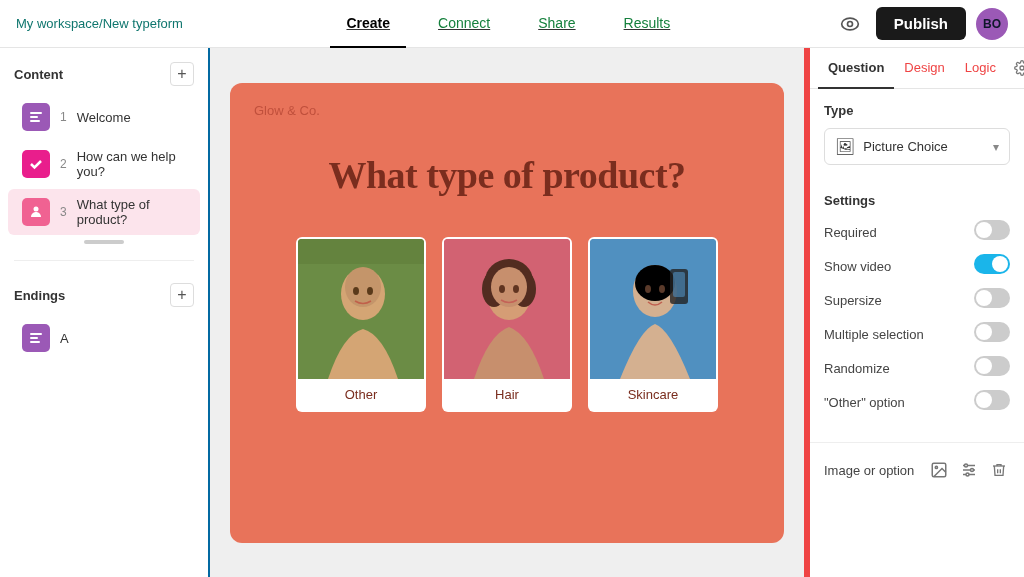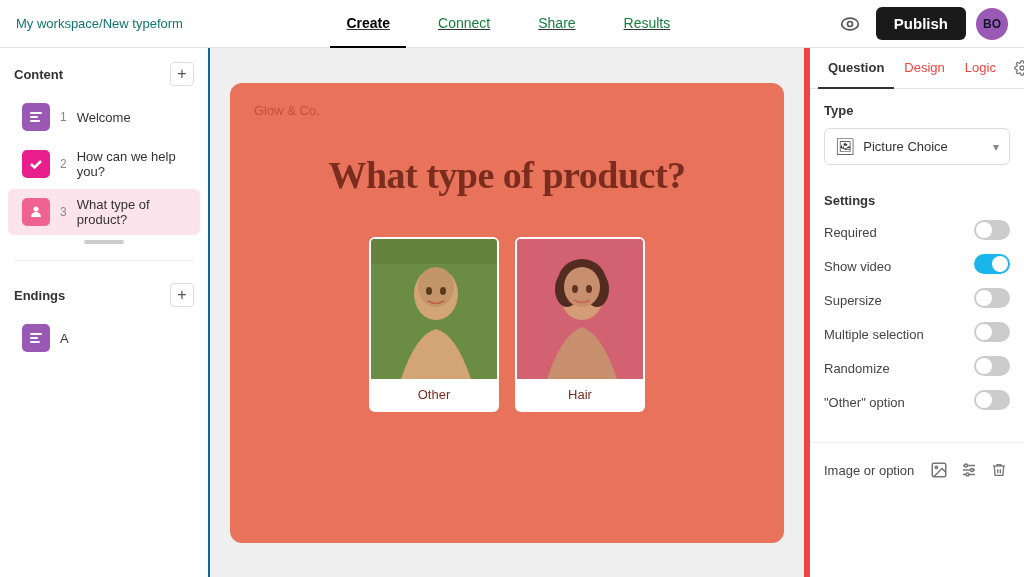--- a/index.html
+++ b/index.html
@@ -282,20 +282,36 @@
               <ellipse cx="58" cy="50" rx="3" ry="4" fill="#4a2a10"></ellipse>
               <ellipse cx="72" cy="50" rx="3" ry="4" fill="#4a2a10"></ellipse>
               <path d="M57 61 Q65 66 73 61" stroke="#c06050" stroke-width="1.5" fill="none"></path>
               <path d="M30 140 Q45 95 65 88 Q85 95 100 140" fill="#c4956a"></path>
               <rect width="130" height="140" fill="#e07080" opacity="0.15"></rect>
             </svg>
           </div>
           <div class="choice-label">Hair</div>
         </div>
 
+        <div class="picture-choice-item">
+          <div class="person-img person-3">
+            <svg width="130" height="140" viewBox="0 0 130 140" xmlns="http://www.w3.org/2000/svg">
+              <rect width="130" height="140" fill="#5090c0"></rect>
+              <ellipse cx="65" cy="52" rx="22" ry="26" fill="#d4b090"></ellipse>
+              <ellipse cx="65" cy="44" rx="20" ry="18" fill="#c0a0801"></ellipse>
+              <ellipse cx="58" cy="50" rx="3" ry="4" fill="#5a3a2a"></ellipse>
+              <ellipse cx="72" cy="50" rx="3" ry="4" fill="#5a3a2a"></ellipse>
+              <path d="M58 63 Q65 69 72 63" stroke="#c06050" stroke-width="1.5" fill="none"></path>
+              <path d="M30 140 Q50 90 65 85 Q80 90 100 140" fill="#d4b090"></path>
+              <rect x="80" y="30" width="18" height="35" rx="3" fill="#222" opacity="0.8"></rect>
+              <rect x="83" y="33" width="12" height="25" rx="2" fill="#5090c0" opacity="0.6"></rect>
+            </svg>
+          </div>
+          <div class="choice-label">Skincare</div>
+        </div>
       </div>
     </div>
   </div>
 
   <div class="right-panel">
     <div class="panel-tabs">
       <div class="panel-tab active">Question</div>
       <div class="panel-tab">Design</div>
       <div class="panel-tab">Logic</div>
       <div class="gear-btn">

